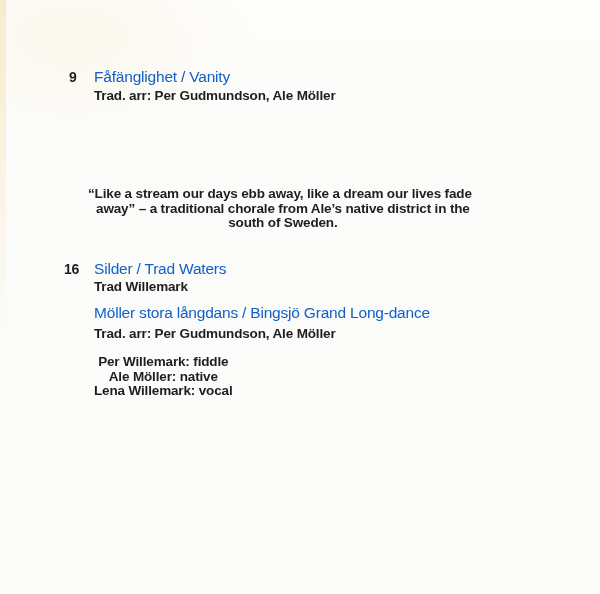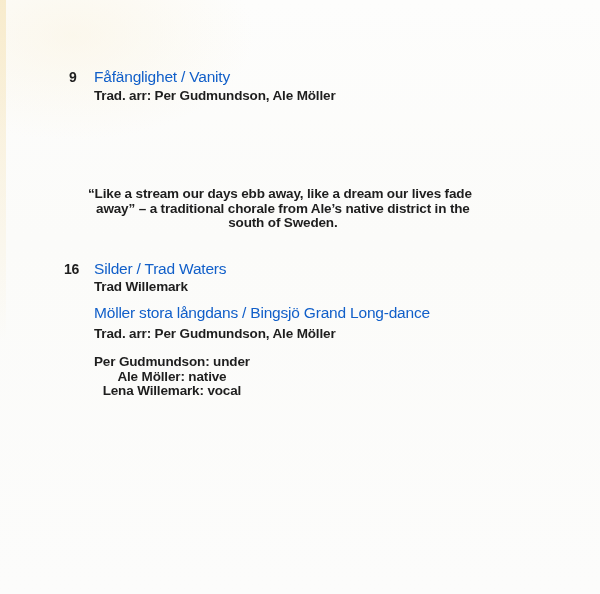--- a/index.html
+++ b/index.html
@@ -69,18 +69,18 @@
   </div>
 
   <p class="block body-line" style="top:280px">Trad Willemark</p>
 
   <div class="block" style="top:304px">
     <h2 class="title">Möller stora långdans / Bingsjö Grand Long-dance</h2>
   </div>
 
   <p class="block body-line" style="top:327px">Trad. arr: Per Gudmundson, Ale Möller</p>
 
-  <p class="block body-multi" style="top:355px"><span>Per Gudmundson: under</span>
+  <p class="block body-multi" style="top:355px"><span>Per Willemark: fiddle</span>
 <span>Ale Möller: native</span>
 <span>Lena Willemark: vocal</span></p>
 
 
 </div>
 
 </body></html>

